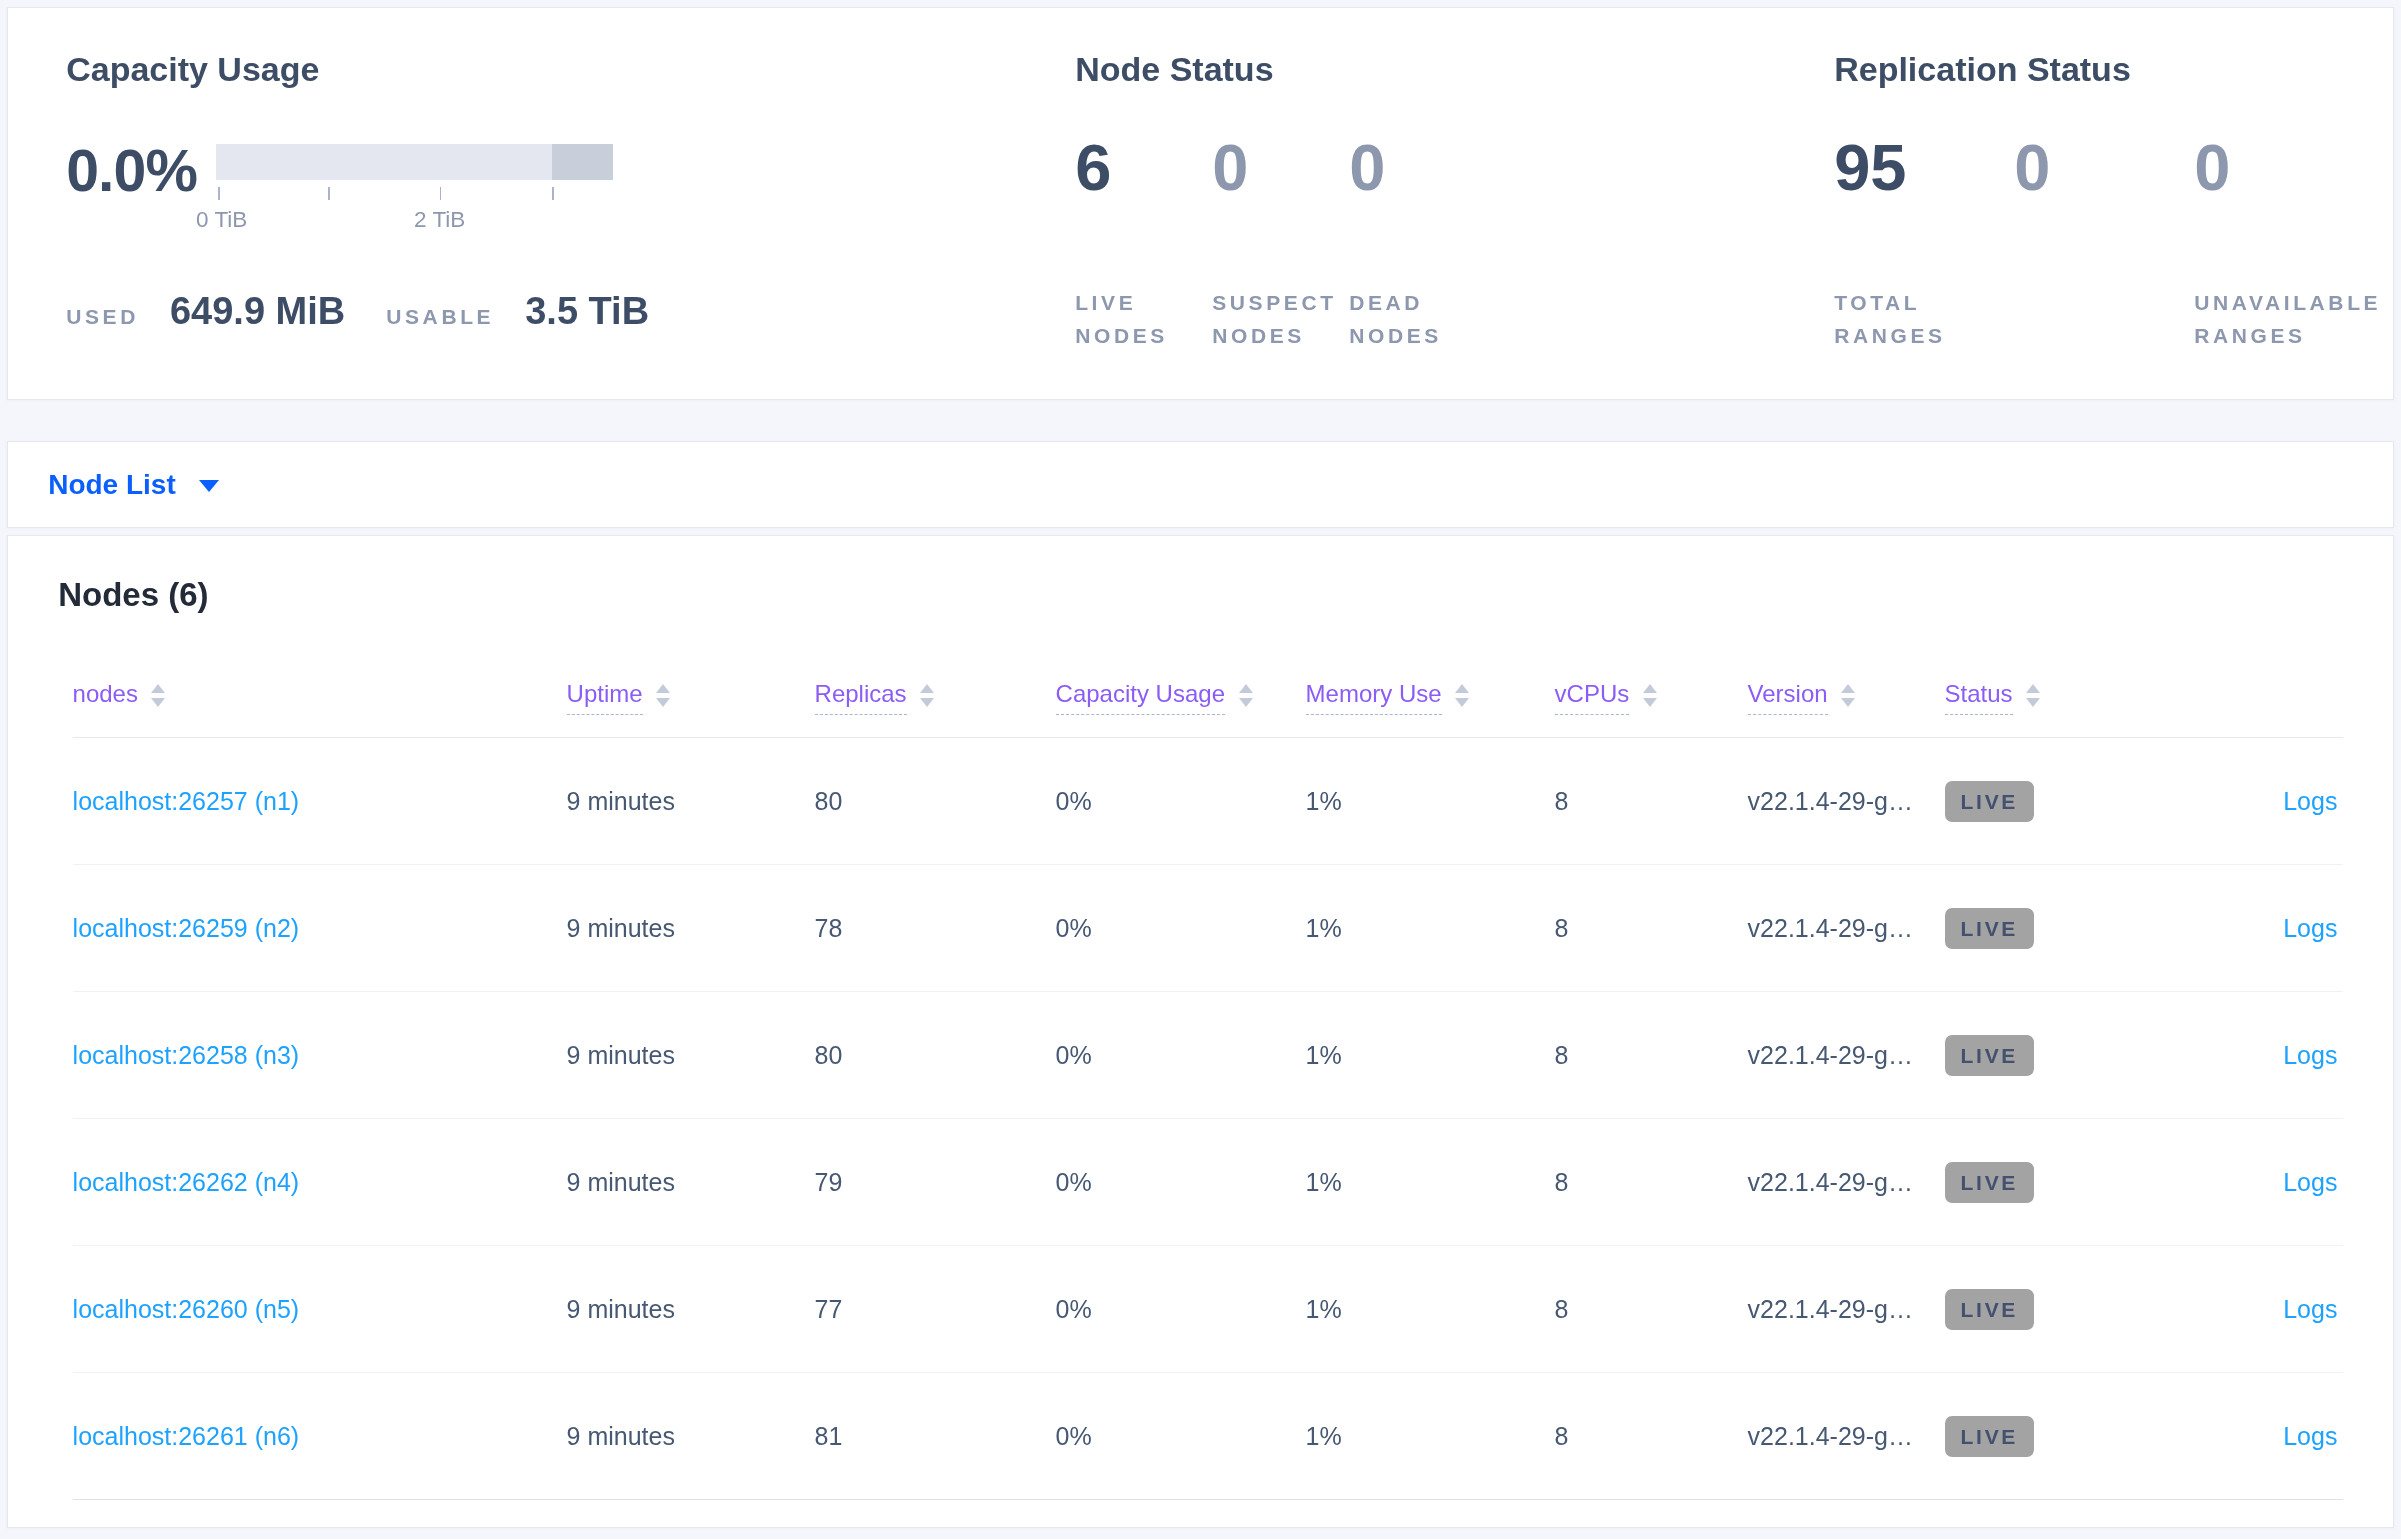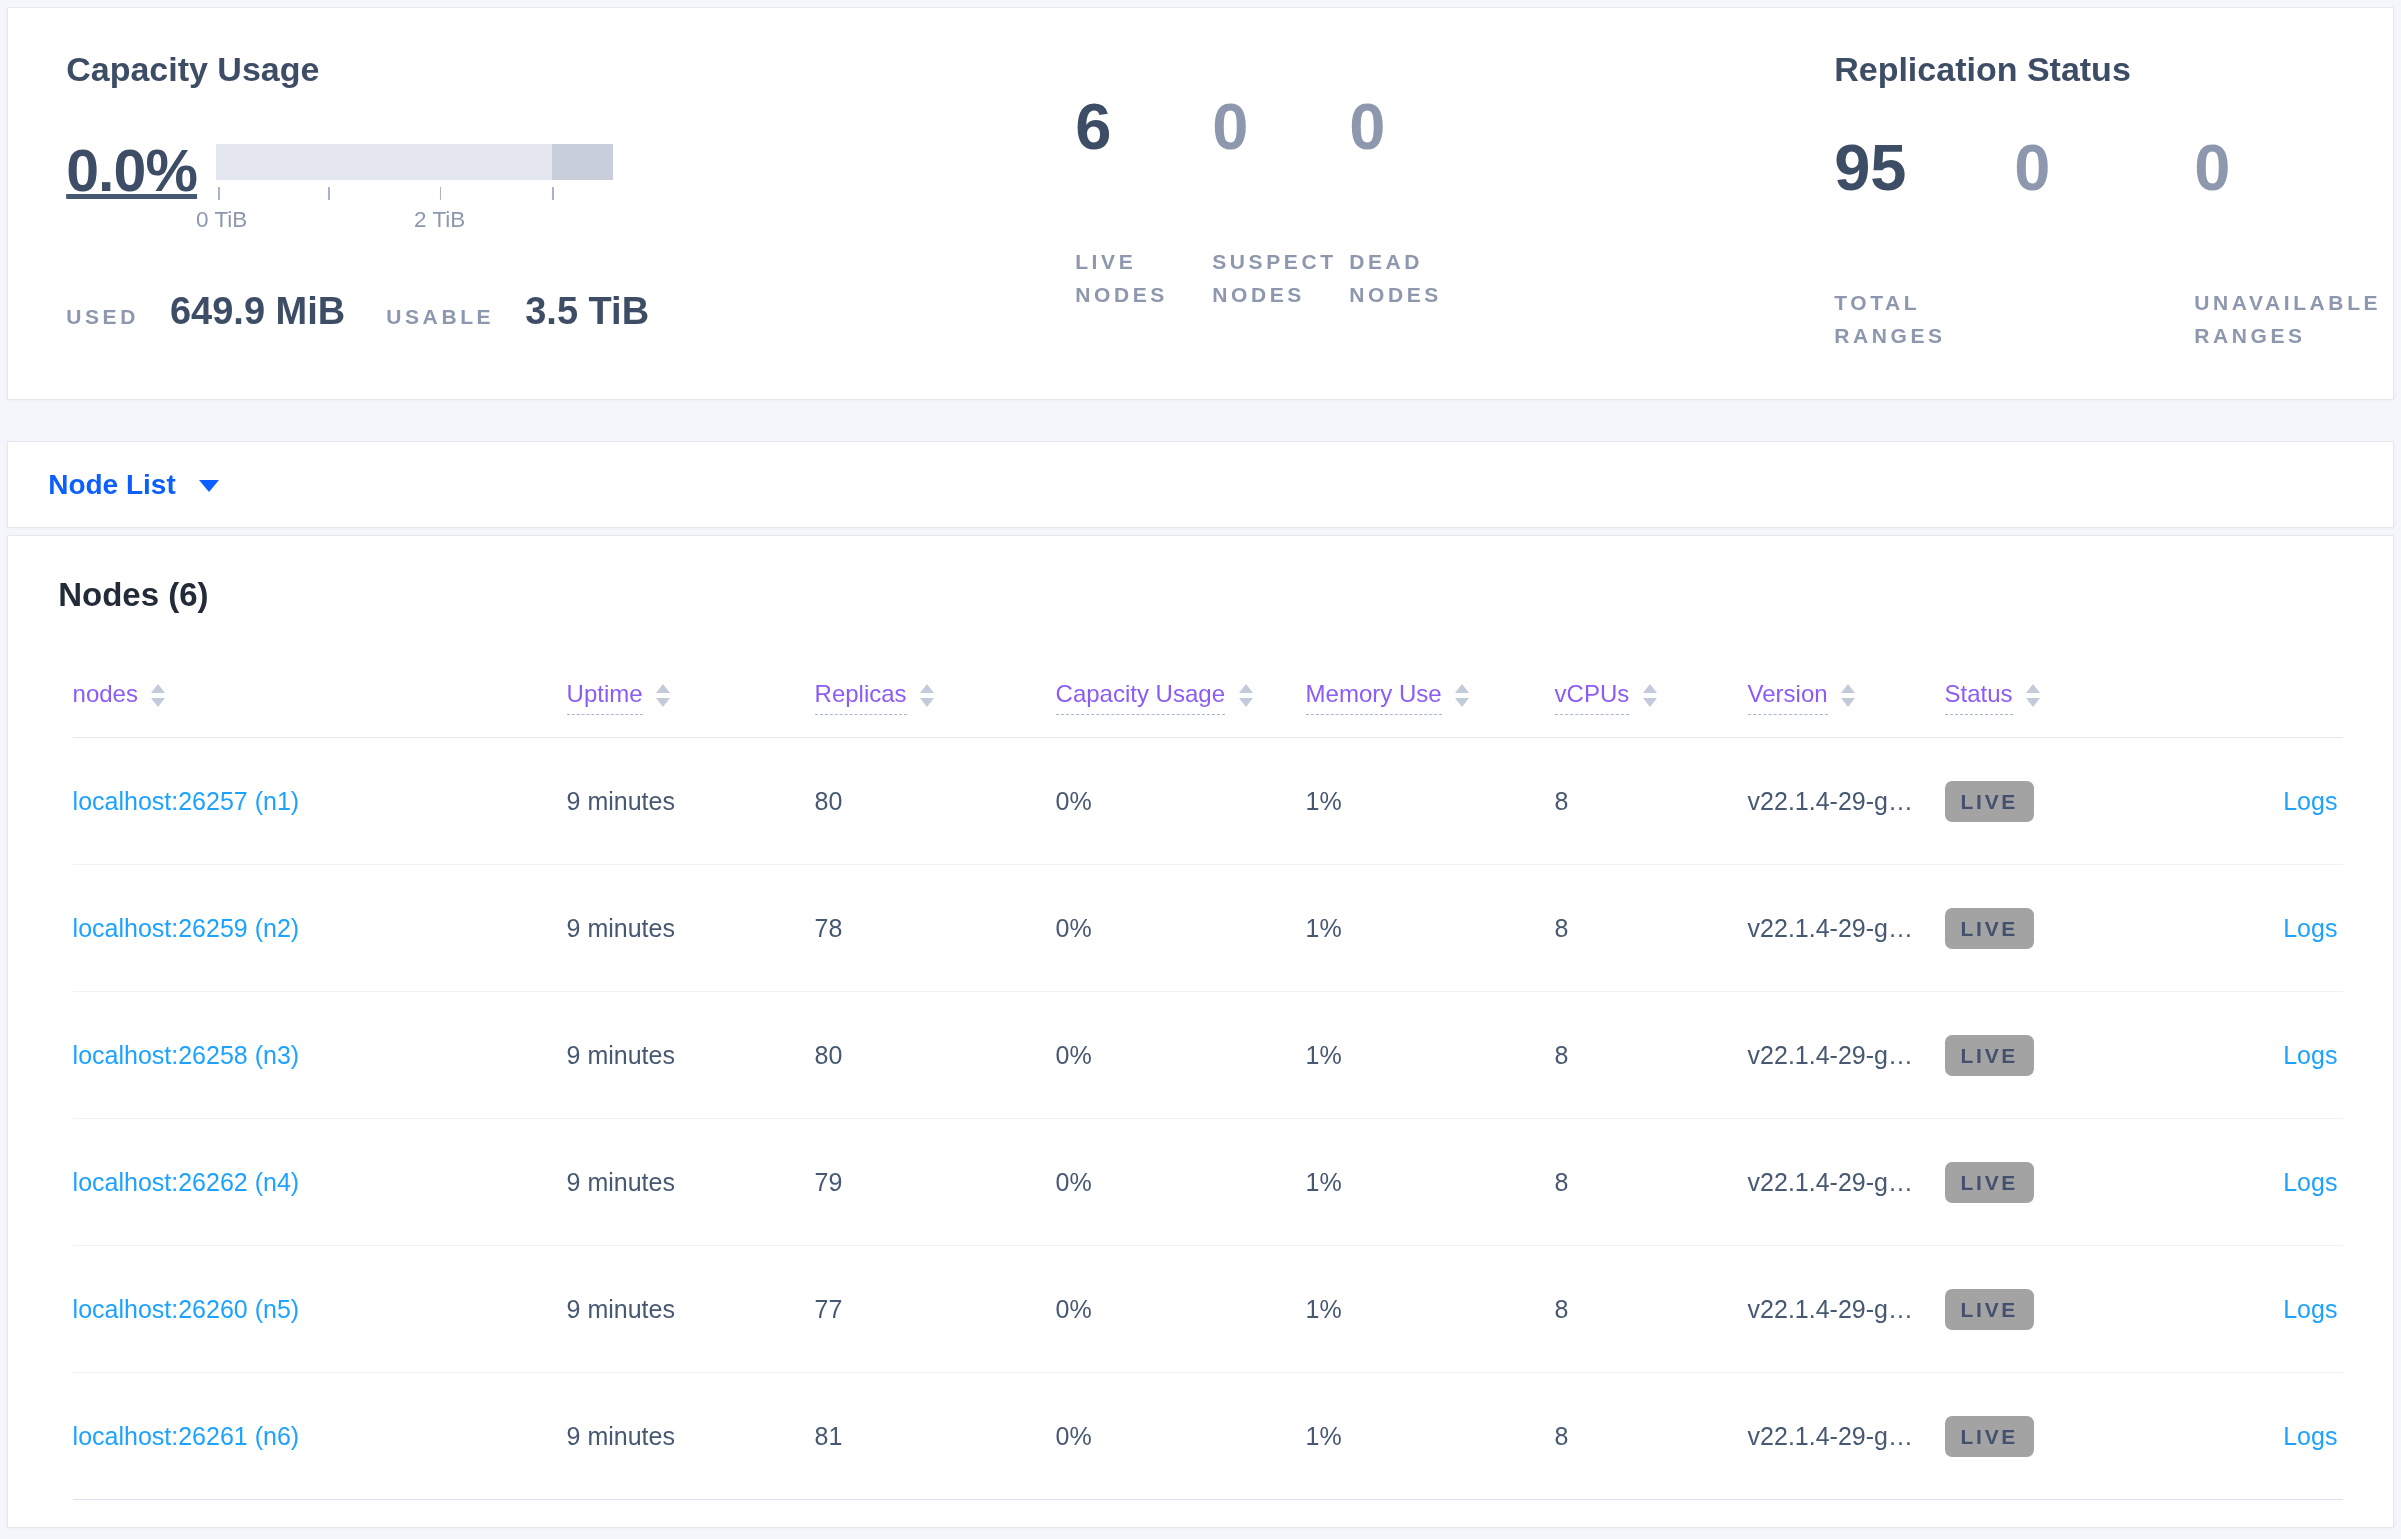--- a/index.html
+++ b/index.html
@@ -21,21 +21,21 @@
   #summary-panel {
     margin:7.2px 7.2px 0 7.2px;
     height:393px;
     display:flex;
     padding:41px 0 0 58px;
   }
   .section-title {
     font-size:34px; font-weight:600; color:#3e4d66; line-height:1.2;
   }
   .cap-col { width:1009px; }
-  .cap-main { display:flex; align-items:flex-start; margin-top:52px;text-decoration:underline; }
+  .cap-main { display:flex; align-items:flex-start; margin-top:52px; }
   .cap-pct  {
     width:137px; font-size:59px; font-weight:700; color:#3e4d66; line-height:1;
     letter-spacing:-0.9px;
   }
   .bar-block { width:397px; margin-left:12.6px; margin-top:1.8px; }
   .bar { height:36px; background:#e4e7ef; position:relative; }
   .bar-dark { position:absolute; top:0; right:0; height:100%; width:15.2%; background:#c9cedb; }
   .ticks { position:relative; height:14.4px; margin-top:7.2px; }
   .tick { position:absolute; top:0; width:1.8px; height:12.6px; background:#aab3c8; }
   .tick-labels { position:relative; height:27px; margin-top:5.4px; }
@@ -151,20 +151,21 @@
     </div>
     <div class="cap-meta">
       <span class="meta-label">USED</span>
       <span class="meta-value">649.9 MiB</span>
       <span class="meta-label">USABLE</span>
       <span class="meta-value">3.5 TiB</span>
     </div>
   </div>
 
   <div class="node-col">
+    <div class="section-title">Node Status</div>
     <div class="stat-row">
       <div class="stat">
         <div class="stat-value">6</div>
         <div class="stat-label">LIVE NODES</div>
       </div>
       <div class="stat">
         <div class="stat-value dim">0</div>
         <div class="stat-label">SUSPECT NODES</div>
       </div>
       <div class="stat">

